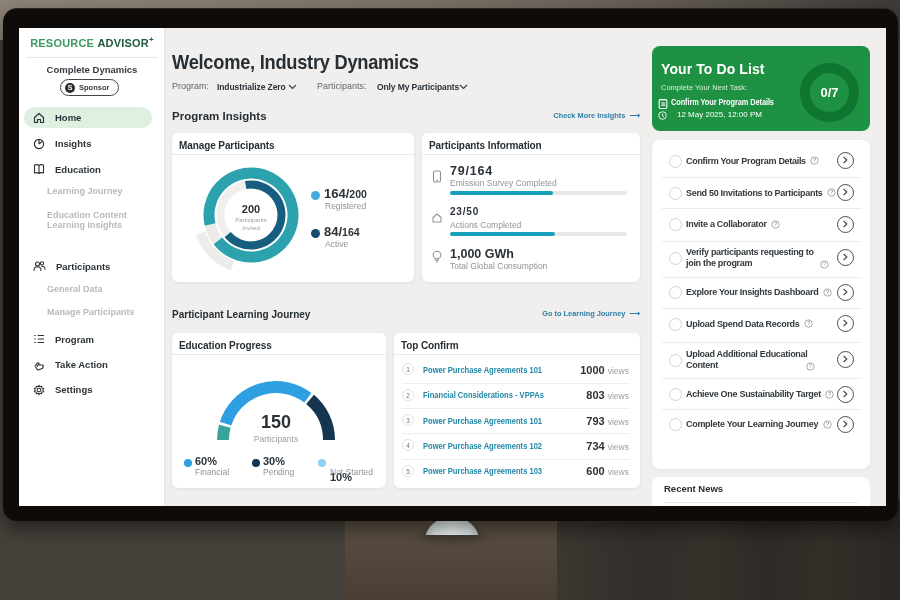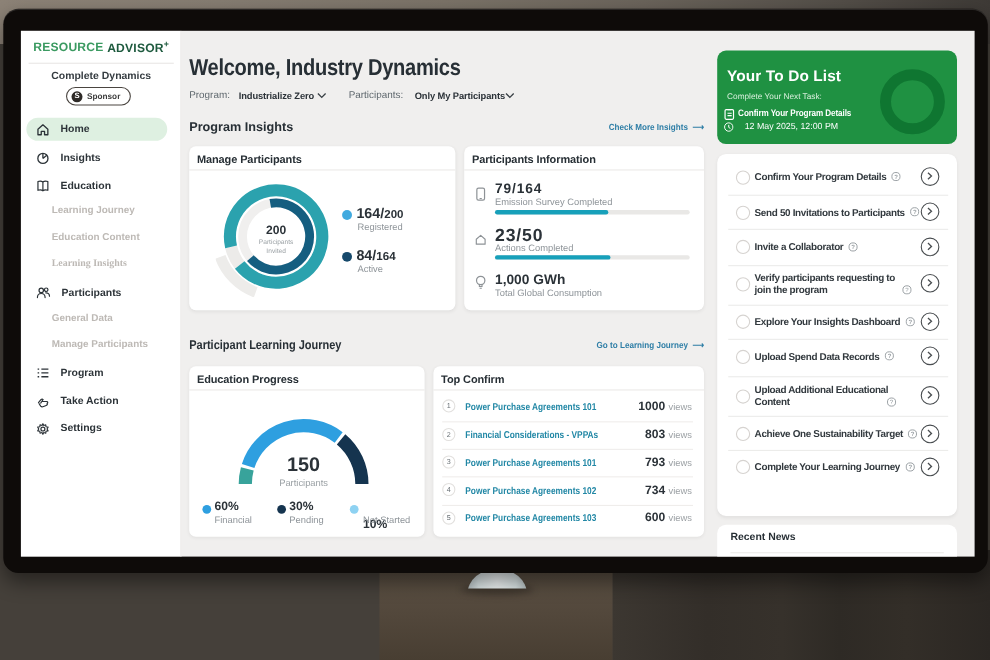--- a/index.html
+++ b/index.html
@@ -82,21 +82,21 @@
       </svg>Home</div>
   <div class="mitem" style="top:108.5px;"><svg width="12" height="12" viewBox="0 0 12 12">
         <circle cx="6" cy="6" r="4.6" fill="none" stroke="#2c3338" stroke-width="1.2"></circle>
         <path d="M6 6 V1.4 M6 6 L9.5 3.2" stroke="#2c3338" stroke-width="1.2" fill="none"></path>
       </svg>Insights</div>
   <div class="mitem" style="top:134px;"><svg width="12" height="12" viewBox="0 0 12 12">
         <path d="M6 2.5 C4.8 1.5 3 1.5 1.5 2 V10 C3 9.5 4.8 9.5 6 10.5 C7.2 9.5 9 9.5 10.5 10 V2 C9 1.5 7.2 1.5 6 2.5 Z M6 2.5 V10.5" fill="none" stroke="#2c3338" stroke-width="1.1" stroke-linejoin="round"></path>
       </svg>Education</div>
   <div class="msub" style="top:158px;">Learning Journey</div>
   <div class="msub" style="top:182px;">Education Content</div>
-  <div class="msub" style="top:206px;font-family:Liberation Serif, serif;">Learning Insights</div>
+  <div class="msub" style="top:192px;">Learning Insights</div>
   <div class="mitem" style="top:231px;"><svg width="13" height="12" viewBox="0 0 13 12">
         <circle cx="4.5" cy="4" r="2" fill="none" stroke="#2c3338" stroke-width="1.1"></circle>
         <circle cx="9" cy="3.4" r="1.6" fill="none" stroke="#2c3338" stroke-width="1.1"></circle>
         <path d="M1 10.5 C1 8 2.5 6.8 4.5 6.8 C6.5 6.8 8 8 8 10.5 M8.6 6.2 C10.7 6.1 12 7.2 12 9.3" fill="none" stroke="#2c3338" stroke-width="1.1" stroke-linecap="round"></path>
       </svg>Participants</div>
   <div class="msub" style="top:256px;">General Data</div>
   <div class="msub" style="top:279px;">Manage Participants</div>
   <div class="mitem" style="top:304px;"><svg width="12" height="12" viewBox="0 0 12 12">
         <path d="M1.2 2.5 H2.6 M4.6 2.5 H11 M1.2 6 H2.6 M4.6 6 H11 M1.2 9.5 H2.6 M4.6 9.5 H11" stroke="#2c3338" stroke-width="1.2" fill="none"></path>
       </svg>Program</div>
@@ -150,21 +150,21 @@
         <rect x="2.5" y="1" width="7" height="11" rx="1.5" fill="none" stroke="#8d9296" stroke-width="1.1"></rect>
         <path d="M5 10.4 H7" stroke="#8d9296" stroke-width="1"></path>
       </svg>
     <div class="abs" style="left:28px; top:31px; font-size:12.5px; font-weight:bold; color:#2b3238; letter-spacing:0.8px;">79/164</div>
     <div class="abs small-gray" style="left:28px; top:45px;">Emission Survey Completed</div>
     <div class="abs" style="left:28px; top:58px; width:177px; height:3.5px; background:#e9e8e6; border-radius:2px;"></div>
     <div class="abs" style="left:28px; top:58px; width:103px; height:3.5px; background:#17a0ba; border-radius:2px;"></div>
     <svg class="abs" style="left:9px; top:79px;" width="12" height="12" viewBox="0 0 12 12">
         <path d="M2 5.5 L6 2 L10 5.5 V10 H2 Z" fill="none" stroke="#8d9296" stroke-width="1.05" stroke-linejoin="round"></path>
       </svg>
-    <div class="abs" style="left:28px; top:73px; font-size:16px; font-weight:bold; color:#2b3238; letter-spacing:0.8px;">23/50</div>
+    <div class="abs" style="left:28px; top:73px; font-size:10px; font-weight:bold; color:#2b3238; letter-spacing:0.8px;">23/50</div>
     <div class="abs small-gray" style="left:28px; top:87px;">Actions Completed</div>
     <div class="abs" style="left:28px; top:99px; width:177px; height:3.5px; background:#e9e8e6; border-radius:2px;"></div>
     <div class="abs" style="left:28px; top:99px; width:105px; height:3.5px; background:#17a0ba; border-radius:2px;"></div>
     <svg class="abs" style="left:9px; top:117px;" width="12" height="14" viewBox="0 0 12 14">
         <circle cx="6" cy="5" r="3.8" fill="none" stroke="#8d9296" stroke-width="1.1"></circle>
         <path d="M4.8 8.6 V10.5 H7.2 V8.6 M5 12 H7" stroke="#8d9296" stroke-width="1" fill="none"></path>
       </svg>
     <div class="abs" style="left:28px; top:114px; font-size:12.5px; font-weight:bold; color:#2b3238;">1,000 GWh</div>
     <div class="abs small-gray" style="left:28px; top:128px;">Total Global Consumption</div>
   </div>
@@ -222,20 +222,21 @@
         <rect x="1" y="1.5" width="7" height="8" rx="1" fill="none" stroke="#fff" stroke-width="1"></rect>
         <path d="M3 1.5 H6 M3 4.5 H6.5 M3 6.5 H6.5" stroke="#fff" stroke-width="1"></path>
       </svg>
     <div class="abs" style="left:19px; top:51px; font-size:8.5px; font-weight:bold; letter-spacing:-0.1px; transform:scaleX(0.87); transform-origin:left;">Confirm Your Program Details</div>
     <svg class="abs" style="left:6px; top:65px;" width="9" height="9" viewBox="0 0 9 9">
         <circle cx="4.5" cy="4.5" r="3.8" fill="none" stroke="#fff" stroke-width="0.9"></circle>
         <path d="M4.5 2.5 V4.8 L6 5.8" fill="none" stroke="#fff" stroke-width="0.9"></path>
       </svg>
     <div class="abs" style="left:5px; top:64px; font-size:8px;margin-left:20px;">12 May 2025, 12:00 PM</div>
     <div class="abs" style="left:148px; top:17px; width:59px; height:59px; border-radius:50%; border:10px solid #0f7631; background:#1f9142;"></div>
+    <div class="abs" style="left:148px; top:17px; width:59px; height:59px; text-align:center; line-height:59px; font-size:13px; font-weight:bold;">0/7</div>
   </div>
   <div class="tasks-card"></div>
   <div class="task">
     <div class="cb" style="top:126.5px;"></div>
     <div class="txt" style="top:127.5px;">Confirm Your Program Details&nbsp; <svg width="9" height="9" viewBox="0 0 9 9" style="vertical-align:-1.5px;">
           <circle cx="4.5" cy="4.5" r="3.7" fill="none" stroke="#9aa0a4" stroke-width="0.9"></circle>
           <text x="4.5" y="6.4" text-anchor="middle" font-size="5.5" fill="#9aa0a4" font-family="Liberation Sans">?</text>
         </svg></div>
     <div class="chev" style="top:124.0px;"><svg width="10" height="10" viewBox="0 0 10 10" style="margin:2.1px;">
           <path d="M3.6 2 L6.8 5 L3.6 8" fill="none" stroke="#4a4e51" stroke-width="1.2"></path>

